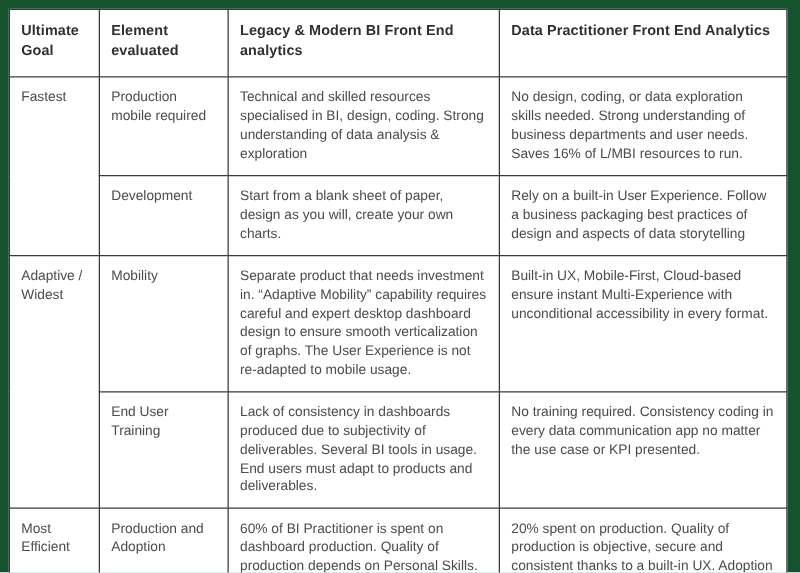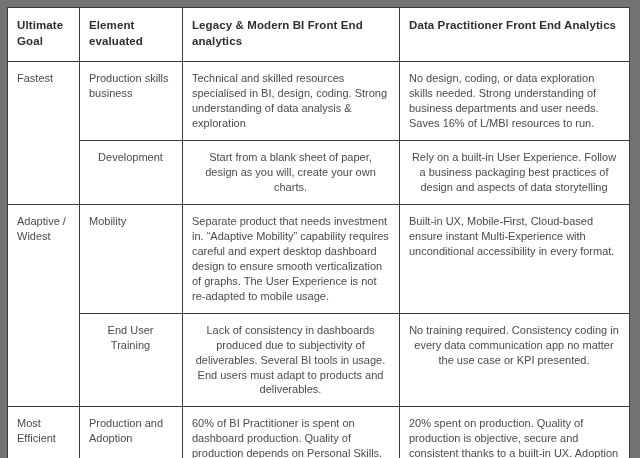--- a/index.html
+++ b/index.html
@@ -12,21 +12,21 @@
     height: 458px;
     overflow: hidden;
     font-family: "Liberation Sans", sans-serif;
     -webkit-font-smoothing: antialiased;
   }
   .page {
     width: 640px;
     height: 458px;
     box-sizing: border-box;
     padding: 7px 11px 10px 7px;
-    background: #737373;
+    background: #14532d;
   }
   table.comparison {
     width: 622px;
     border-collapse: collapse;
     table-layout: fixed;
     background: #ffffff;
   }
   table.comparison col.c1 { width: 72px; }
   table.comparison col.c2 { width: 103px; }
   table.comparison col.c3 { width: 217px; }
@@ -57,21 +57,20 @@
     color: #4b4b4b;
   }
   
   tr.group-start > th,
   tr.group-start > td {
     border-top: 1.6px solid #3a3a3a;
   }
   
   tr.sub-row > td {
     border-top: 1px solid #6b6b6b;
-    text-align: center;
   }
   td.goal-cell {
     color: #4b4b4b;
   }
 </style>
 </head>
 <body>
 
 <div class="page">
   <table class="comparison">
@@ -86,21 +85,21 @@
         <th>Ultimate Goal</th>
         <th>Element evaluated</th>
         <th>Legacy &amp; Modern BI Front End analytics</th>
         <th>Data Practitioner Front End Analytics</th>
       </tr>
     </thead>
     <tbody>
 
       <tr class="group-start">
         <td class="goal-cell" rowspan="2">Fastest</td>
-        <td>Production skills business</td>
+        <td>Production mobile required</td>
         <td>Technical and skilled resources specialised in BI, design, coding. Strong understanding of data analysis &amp; exploration</td>
         <td>No design, coding, or data exploration skills needed. Strong understanding of business departments and user needs. Saves 16% of L/MBI resources to run.</td>
       </tr>
       <tr class="sub-row">
         <td>Development</td>
         <td>Start from a blank sheet of paper, design as you will, create your own charts.</td>
         <td>Rely on a built-in User Experience. Follow a business packaging best practices of design and aspects of data storytelling</td>
       </tr>
 
       <tr class="group-start">

